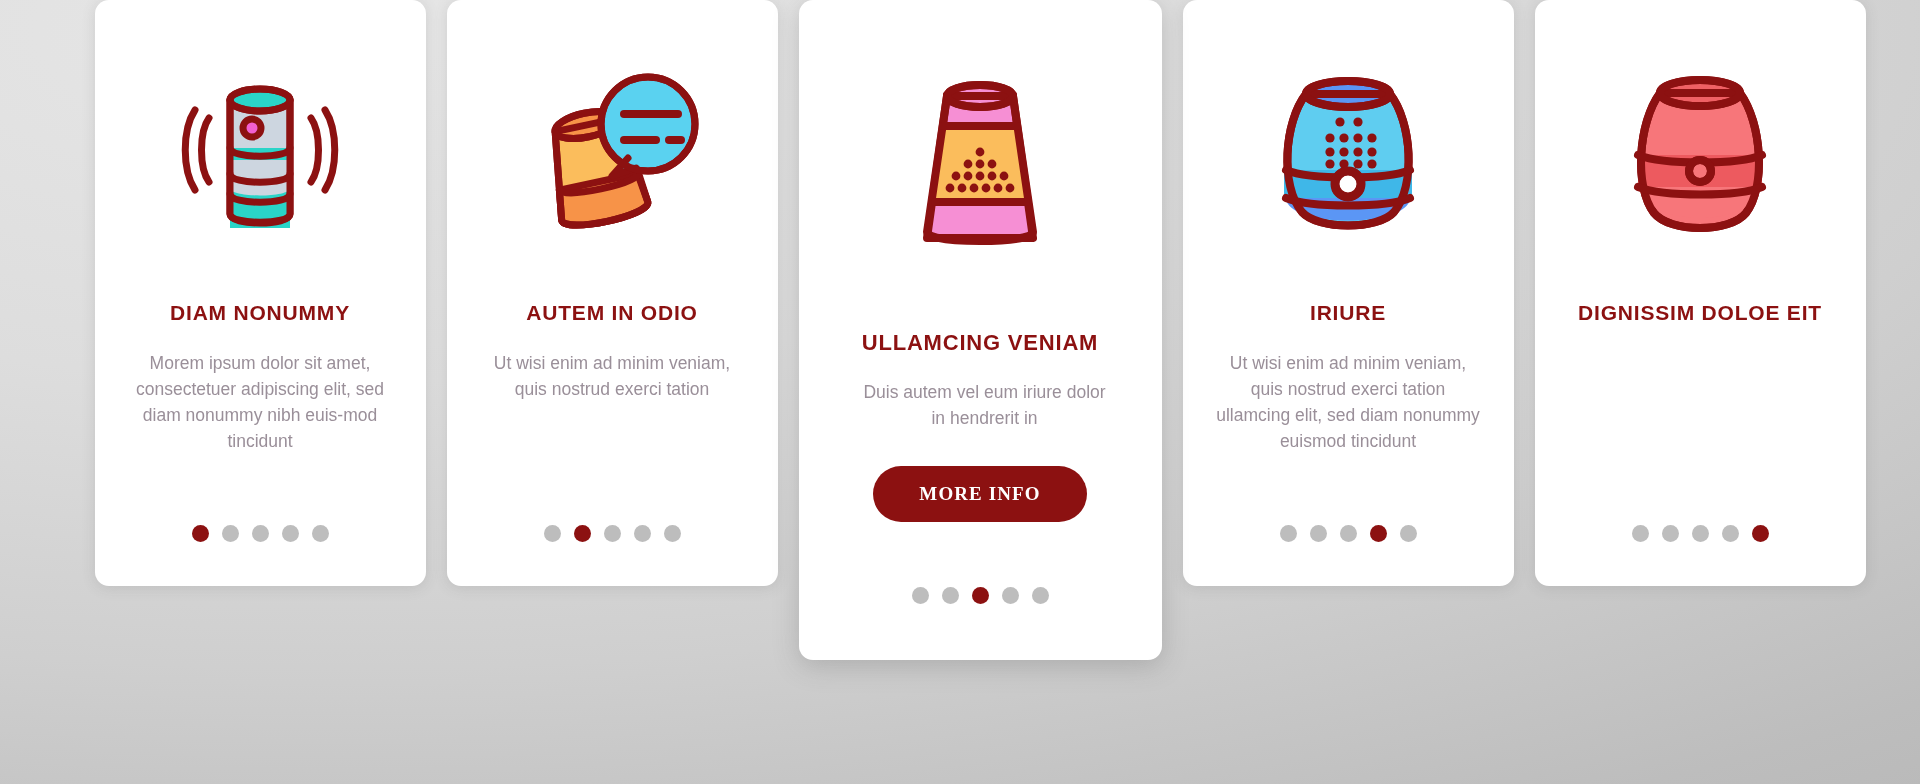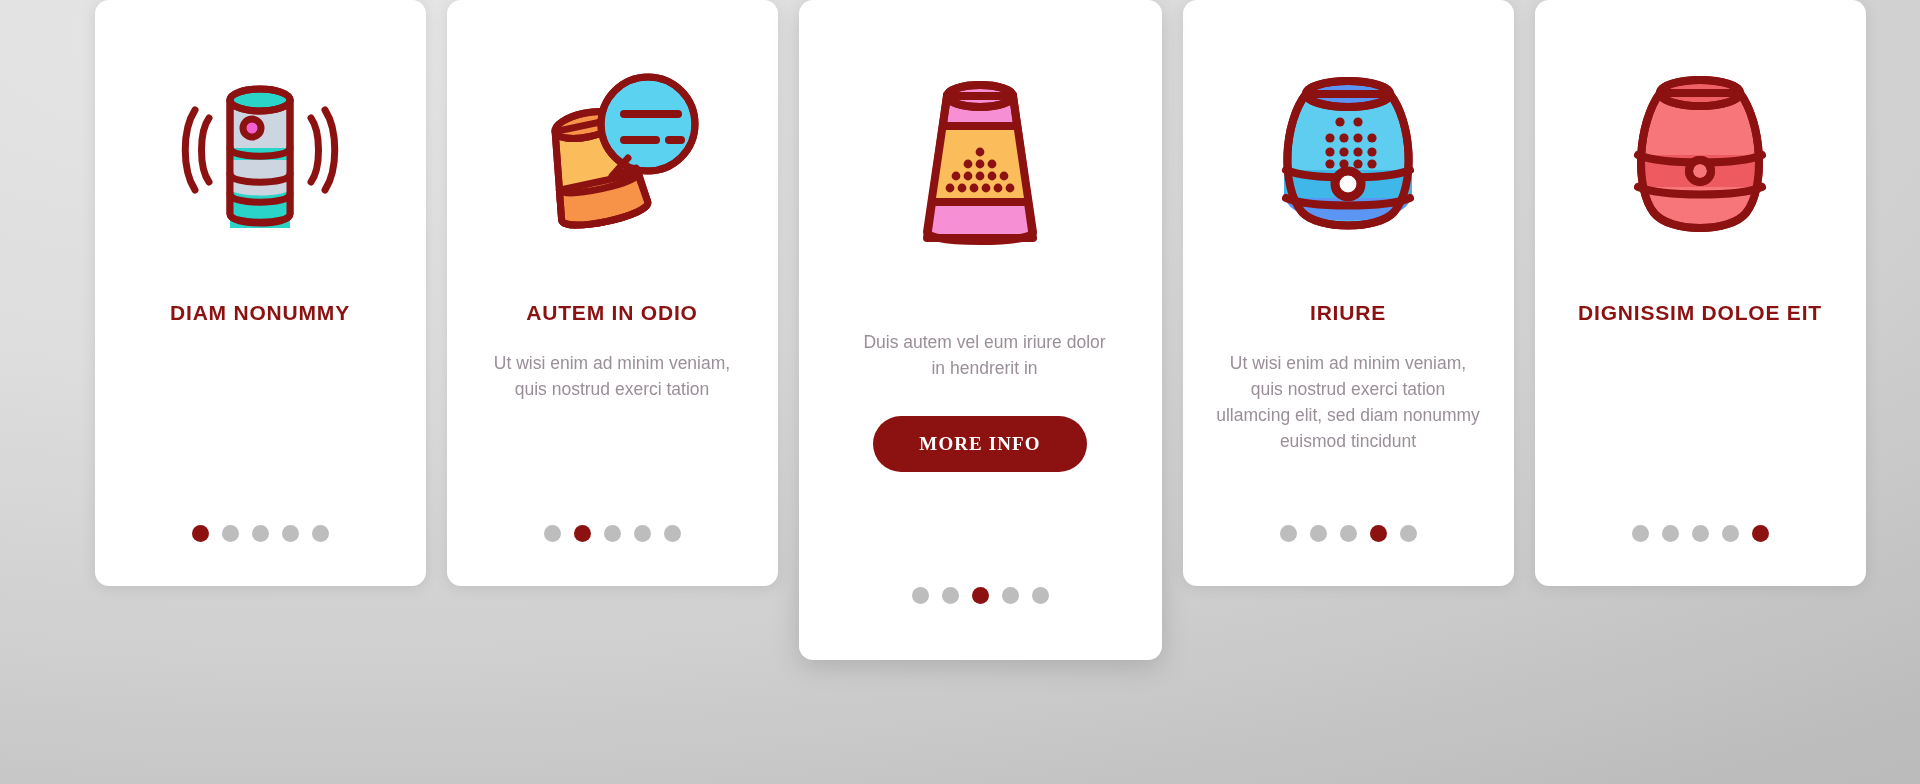--- a/index.html
+++ b/index.html
@@ -138,20 +138,21 @@
         <ellipse cx="84" cy="38" rx="30" ry="11" fill="#2ad4c8"></ellipse>
         <path d="M54 38 L54 152 C54 163 114 163 114 152 L114 38" fill="none"></path>
         <path d="M54 86 C54 97 114 97 114 86"></path>
         <path d="M54 112 C54 123 114 123 114 112"></path>
         <path d="M54 132 C54 143 114 143 114 132"></path>
         <ellipse cx="84" cy="38" rx="30" ry="11" fill="none"></ellipse>
         <circle cx="76" cy="66" r="9" fill="#f25fd0"></circle>
       </svg>
       </div>
       <div class="card-title">DIAM NONUMMY</div>
+      <div class="card-body">Morem ipsum dolor sit amet, consectetuer adipiscing elit, sed diam nonummy nibh euis-mod tincidunt</div>
       <div class="dots">
         <span class="dot active"></span>
         <span class="dot"></span>
         <span class="dot"></span>
         <span class="dot"></span>
         <span class="dot"></span>
       </div>
     </div>
     <div class="card">
       <div class="icon-area">
@@ -205,20 +206,21 @@
             <circle cx="99" cy="102" r="4.4"></circle>
           <circle cx="45" cy="114" r="4.4"></circle>
             <circle cx="57" cy="114" r="4.4"></circle>
             <circle cx="69" cy="114" r="4.4"></circle>
             <circle cx="81" cy="114" r="4.4"></circle>
             <circle cx="93" cy="114" r="4.4"></circle>
             <circle cx="105" cy="114" r="4.4"></circle>
         </g>
       </svg>
       </div>
+      <div class="card-title">ULLAMCING VENIAM</div>
       <div class="card-body">Duis autem vel eum iriure dolor in hendrerit in</div>
       <button class="more-info-btn">MORE INFO</button>
       <div class="dots">
         <span class="dot"></span>
         <span class="dot"></span>
         <span class="dot active"></span>
         <span class="dot"></span>
         <span class="dot"></span>
       </div>
     </div>

